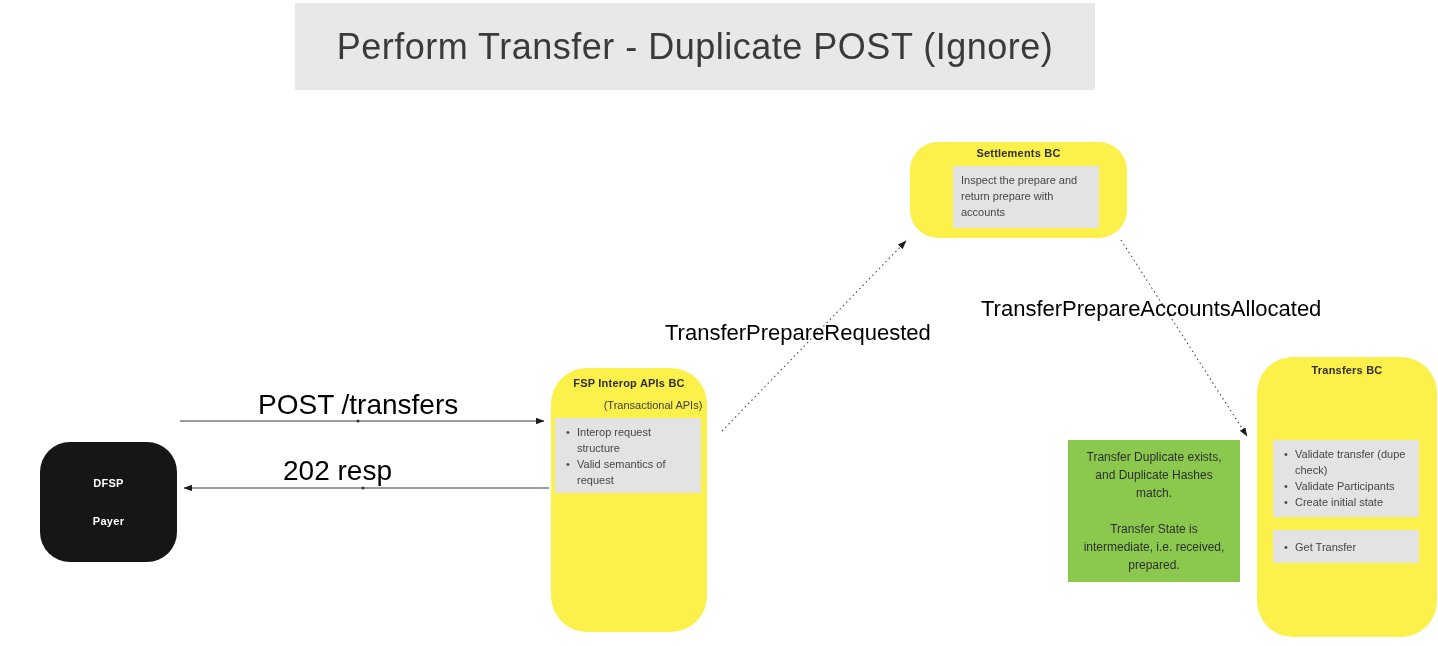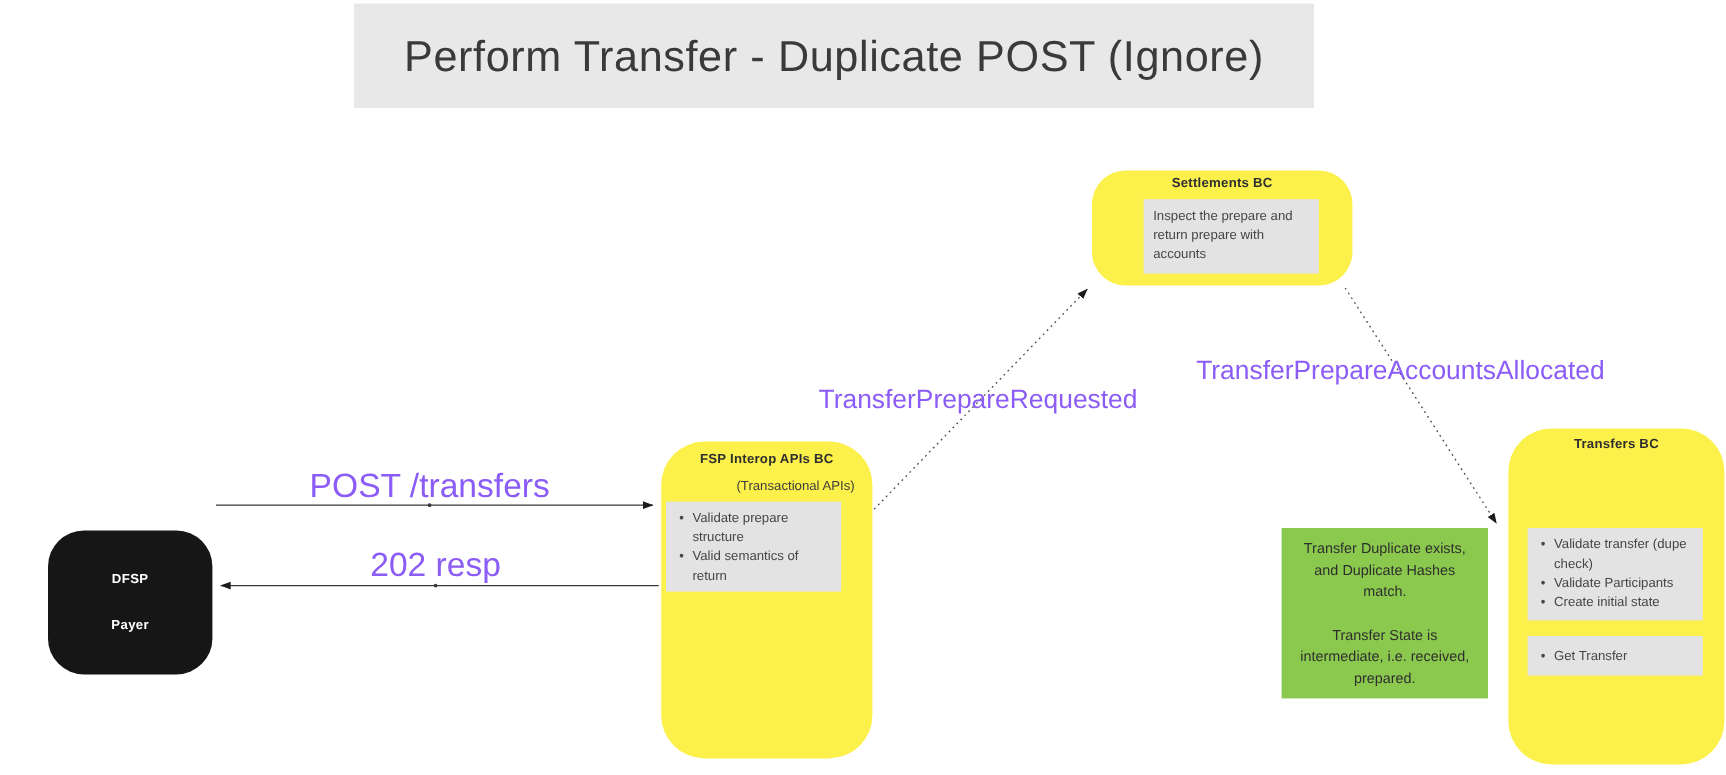--- a/index.html
+++ b/index.html
@@ -84,22 +84,22 @@
     line-height: 18px;
     text-align: center;
     display: flex; flex-direction: column;
     align-items: center; justify-content: center;
     padding: 24px 10px;
   }
   .green-note .para { margin: 9px 0; }
 
   
   .edge-label {
-    text-align: center;
-    color: #8b5cf6;
+    text-align: left;
+    color: #000000;
     white-space: nowrap;
   }
   .edge-label.small { font-size: 28px; }
   .edge-label.big   { font-size: 22px; }
 
   svg.connectors {
     position: absolute;
     left: 0; top: 0;
     pointer-events: none;
   }
@@ -129,27 +129,27 @@
 
   <div class="abs title-bar">
     <div class="title-text">Perform Transfer - Duplicate POST (Ignore)</div>
   </div>
 
   <div class="abs actor" style="left:40px; top:397px; width:137px; height:120px;">
     <div class="line">DFSP</div>
     <div class="line">Payer</div>
   </div>
 
-  <div class="abs sticky" style="left:551px; top:368px; width:176px; height:264px;">
+  <div class="abs sticky" style="left:551px; top:368px; width:156px; height:264px;">
     <div class="sticky-title" style="margin-top:9px;">FSP Interop APIs BC</div>
     <div class="sticky-subtitle" style="margin-top:10px;padding-left:48px;">(Transactional APIs)</div>
     <div class="inner-note" style="left:4px; top:50px; width:146px; height:75px;">
       <ul>
-        <li>Validate prepare structure</li>
-        <li>Valid semantics of return</li>
+        <li>Interop request structure</li>
+        <li>Valid semantics of request</li>
       </ul>
     </div>
   </div>
 
   <div class="abs sticky" style="left:910px; top:142px; width:217px; height:96px; border-radius:28px;">
     <div class="sticky-title" style="margin-top:5px;">Settlements BC</div>
     <div class="inner-note" style="left:43px; top:24px; width:146px; height:62px;">Inspect the prepare and return prepare with accounts</div>
   </div>
 
   <div class="abs sticky" style="left:1257px; top:357px; width:180px; height:280px;">

